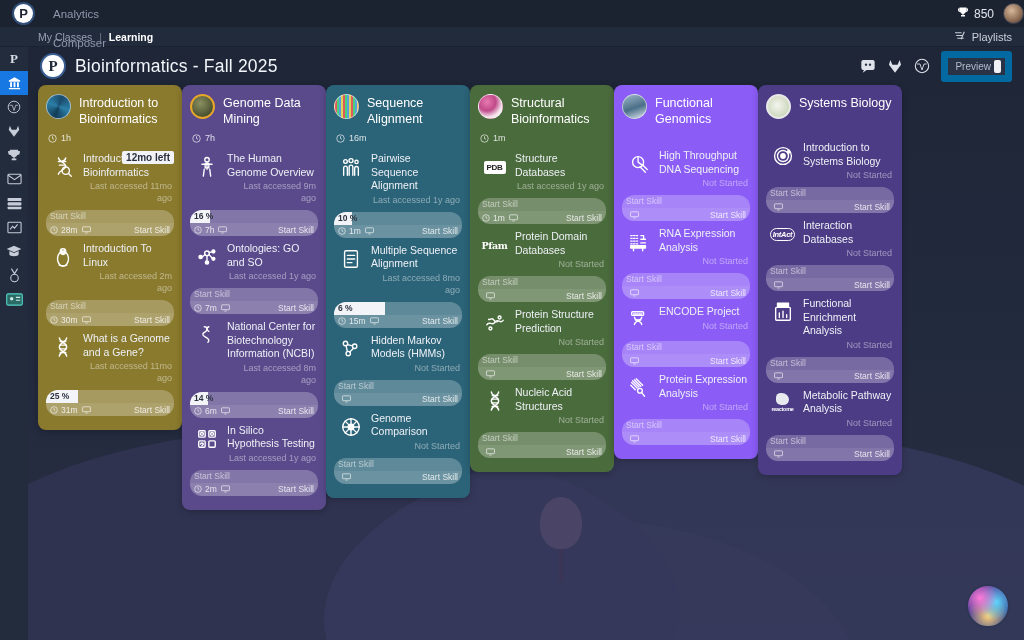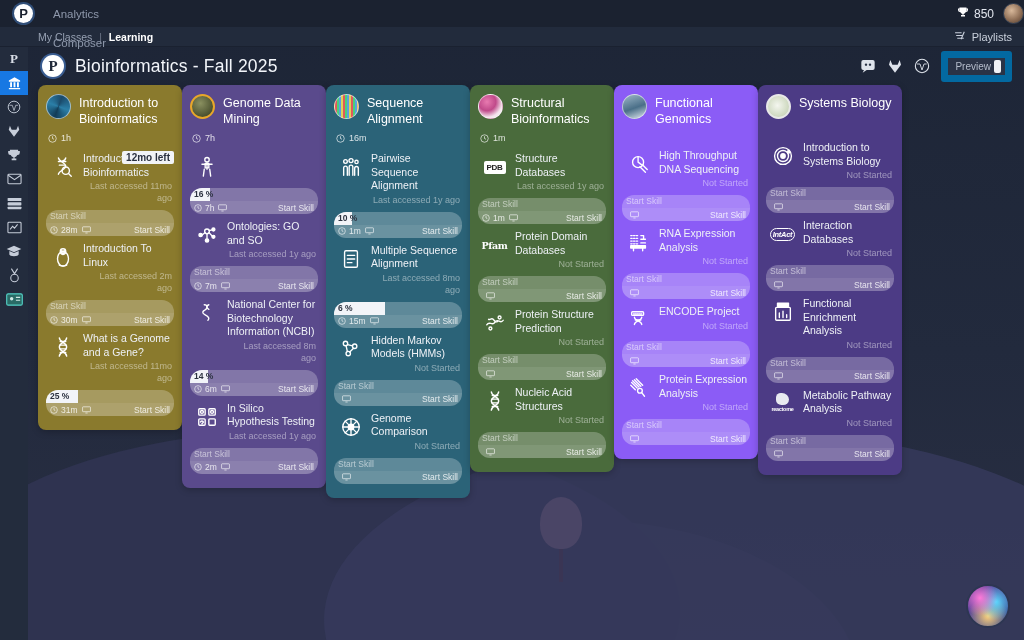--- a/index.html
+++ b/index.html
@@ -503,20 +503,24 @@
           <div class="skill-row">
             <div class="skill-ico">
               <svg width="22" height="22" viewBox="0 0 24 24" fill="none" stroke="#fff" stroke-width="1.5" stroke-linecap="round" stroke-linejoin="round">
                 <circle cx="12" cy="4" r="2.4"></circle>
                 <path d="M12 6.5v8"></path>
                 <path d="M6.5 9h11"></path>
                 <path d="M9 14.5L8 22M15 14.5l1 7.5"></path>
                 <rect x="10" y="8" width="4" height="5"></rect>
               </svg>
             </div>
+            <div class="skill-body">
+              <div class="skill-name">The Human Genome Overview</div>
+              <div class="skill-sub">Last accessed 9m ago</div>
+            </div>
           </div>
           <div class="bar-wrap">
             <div class="bar-top">
               <div class="bar-fill" style="width:16%"></div>
               <div class="bar-text">16 %</div>
             </div>
             <div class="bar-bottom">
               <span class="dur">
                 <svg width="8" height="8" viewBox="0 0 24 24" fill="none" stroke="rgba(255,255,255,.8)" stroke-width="2.2">
                   <circle cx="12" cy="12" r="10"></circle>

